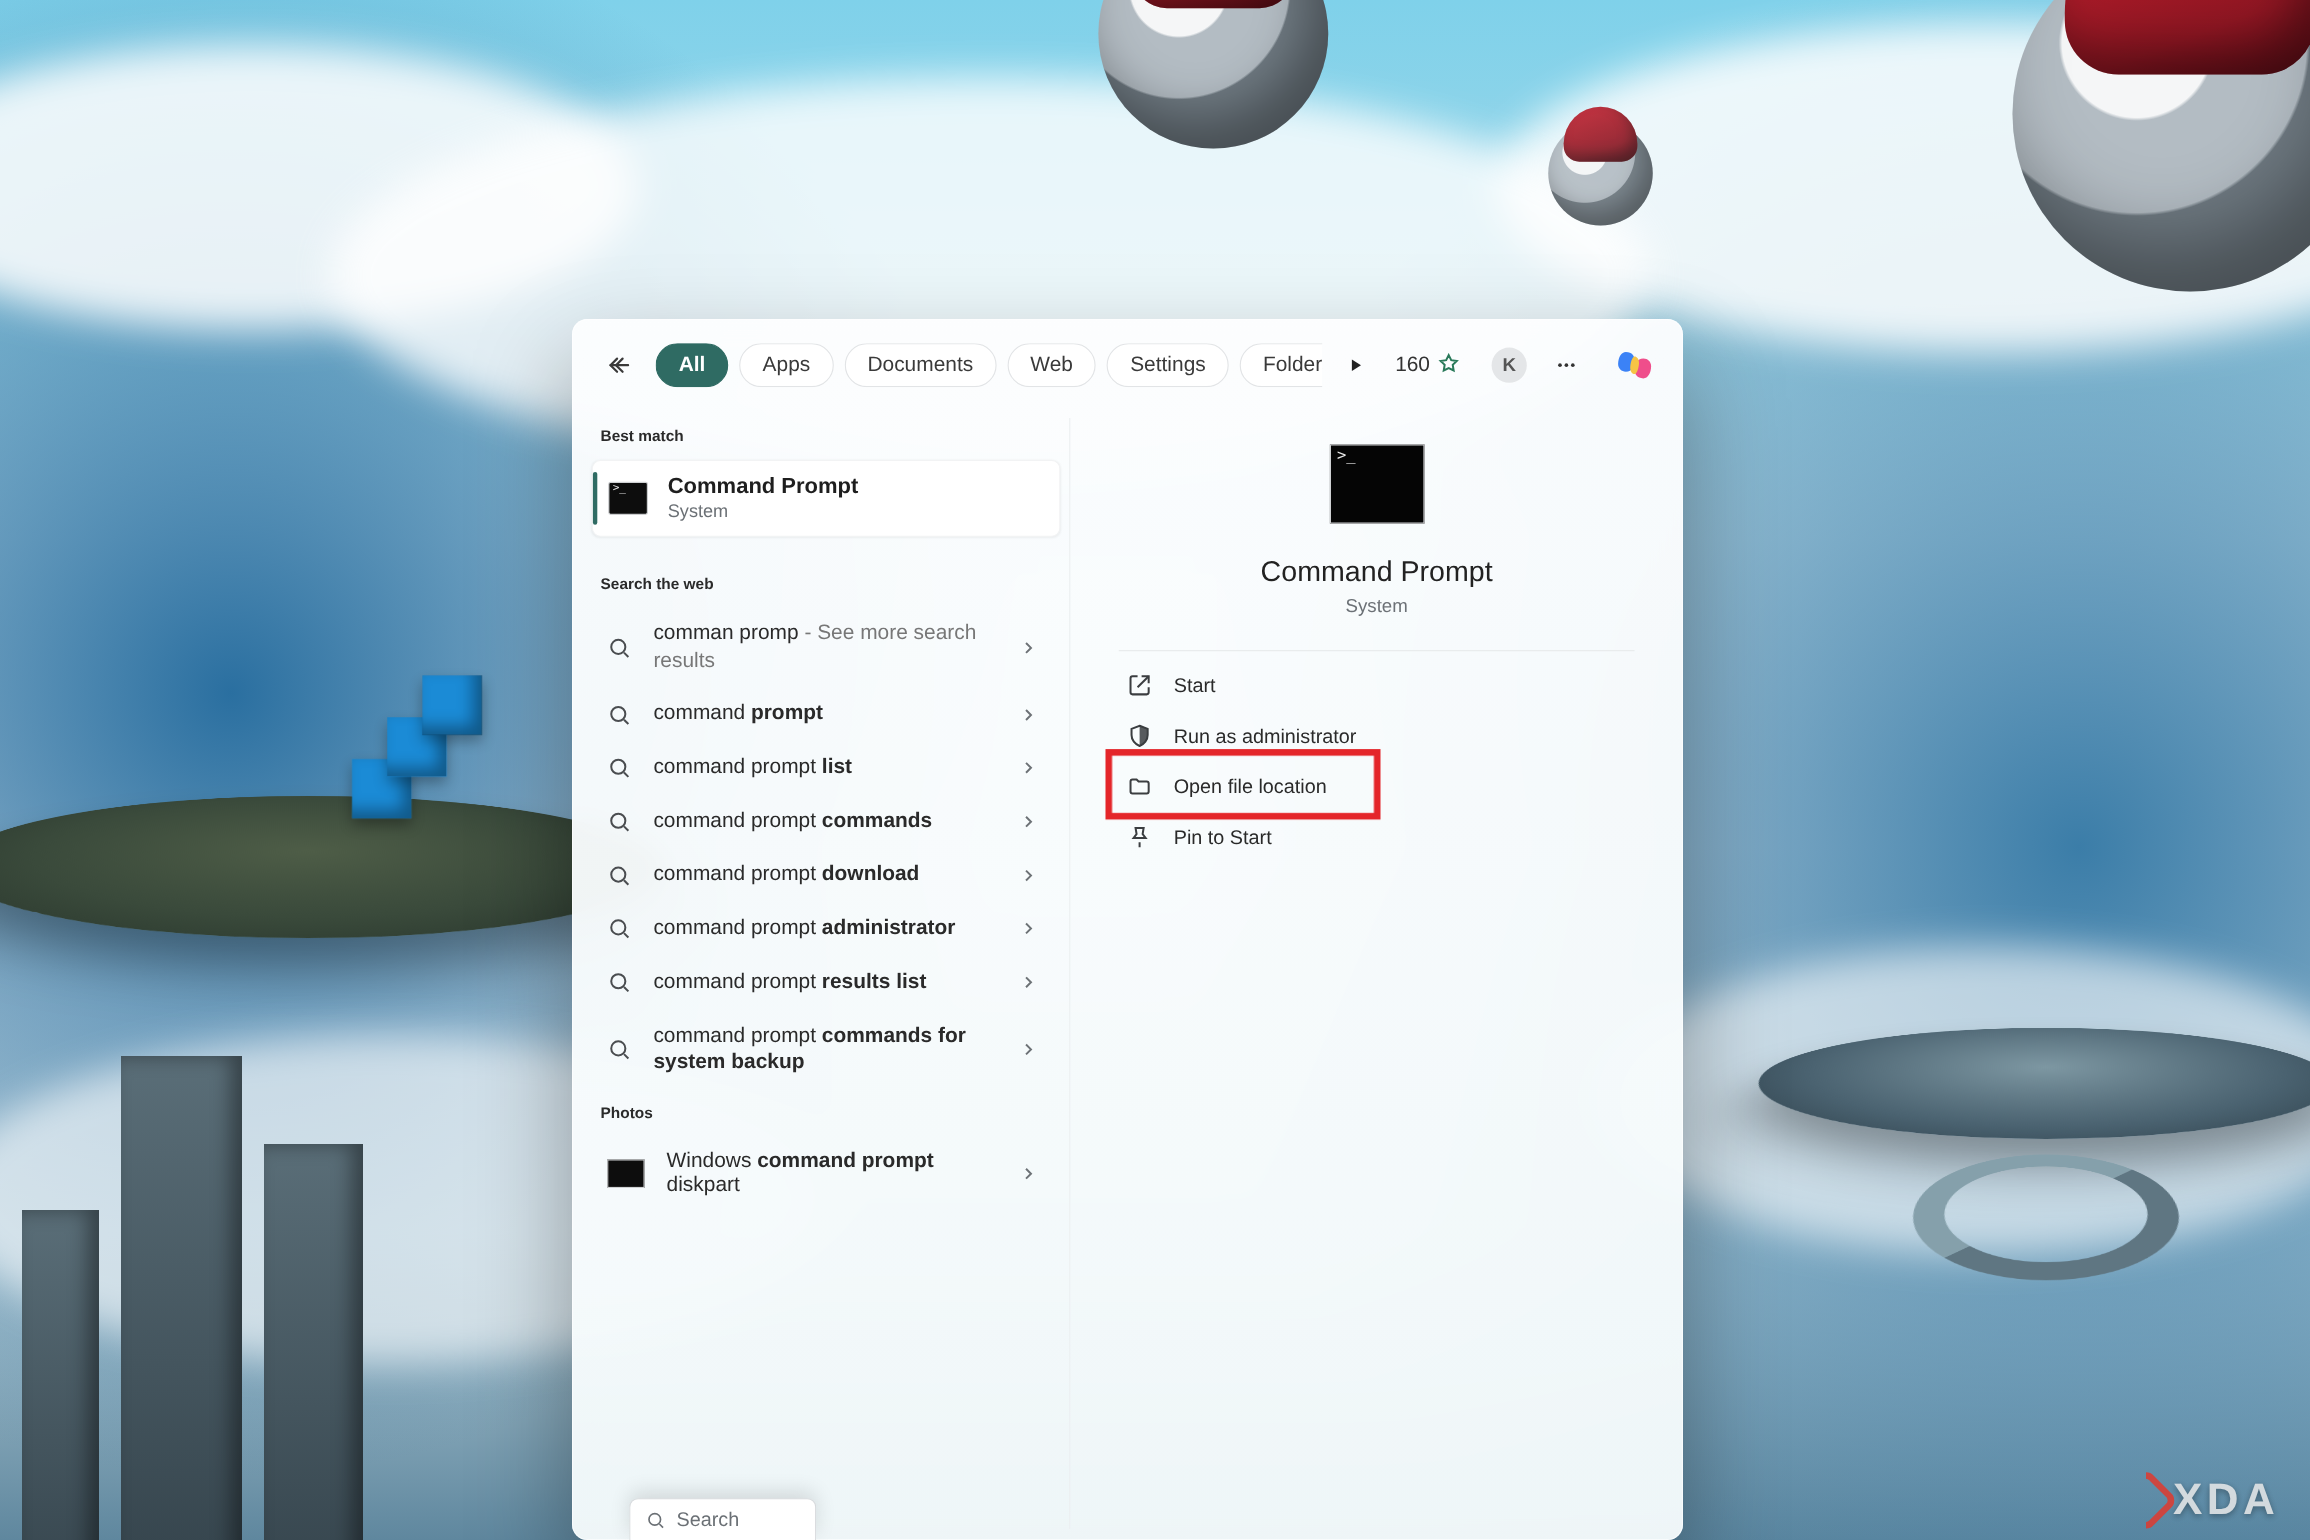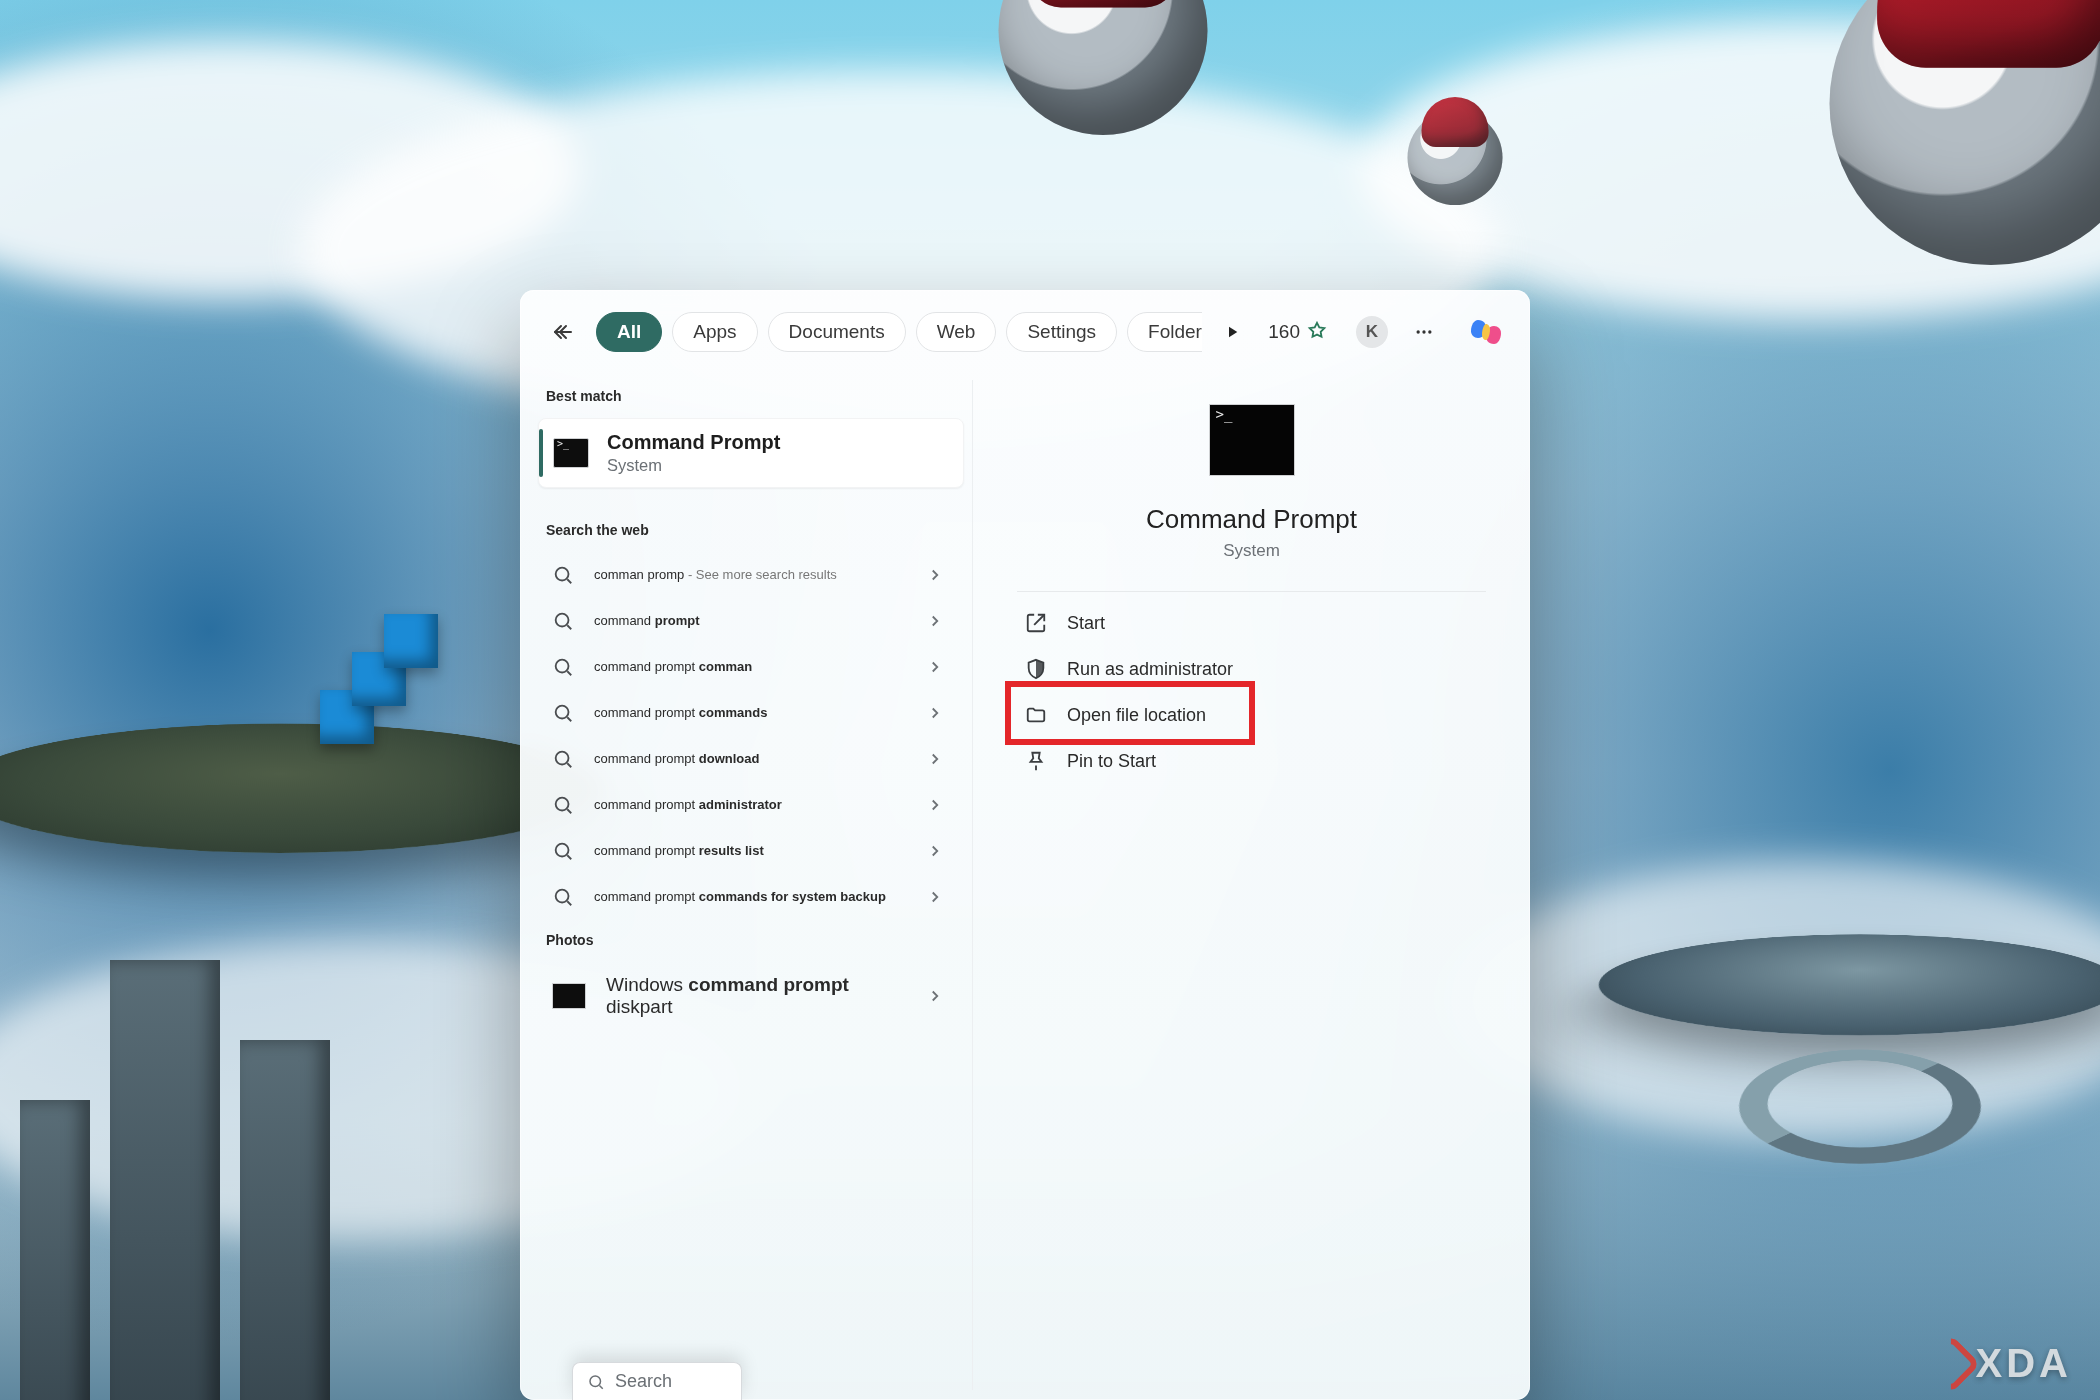--- a/index.html
+++ b/index.html
@@ -83,21 +83,21 @@
   box-shadow:0 1px 2px rgba(0,0,0,.06);margin:0 8px 22px 0;display:flex;align-items:center;gap:18px;
   padding:12px 18px 12px 14px}
 .best::before{content:"";position:absolute;left:0;top:10px;bottom:10px;width:4px;border-radius:3px;background:#2f6b63}
 .best .icon{width:36px;height:30px;background:#0d0d0d;border:1px solid #cfd1d3;border-radius:2px;position:relative}
 .best .icon::after{content:">_";position:absolute;left:3px;top:-1px;color:#e8e8e8;font-size:10px;font-family:monospace}
 .best .ttl{font-size:20px;font-weight:700;color:#1e1e1e}
 .best .sub{font-size:16.5px;color:#6b7075;margin-top:2px}
 
 .web-item,.photo-item{display:flex;align-items:center;gap:20px;padding:12px 20px 12px 14px;border-radius:6px;margin-right:8px}
 .web-item .s-icon{width:22px;height:22px;flex:none;color:#4a4d50}
-.web-item .txt{flex:1;font-size:13px;color:#2a2a2a;line-height:1.3}
+.web-item .txt{flex:1;font-size:19px;color:#2a2a2a;line-height:1.3}
 .web-item .txt .hl{font-weight:700}
 .web-item .txt .meta{color:#777;font-weight:400}
 .web-item .chev,.photo-item .chev{width:18px;height:18px;color:#6d7276}
 
 
 .big-icon{width:86px;height:72px;background:#050505;border:1px solid #cfd1d3;margin-top:8px;position:relative}
 .big-icon::after{content:">_";position:absolute;left:6px;top:2px;color:#eaeaea;font:14px/1 monospace}
 .detail-title{font-size:26px;color:#222;margin-top:28px;font-weight:500}
 .detail-sub{font-size:17px;color:#6c7176;margin-top:6px}
 .hr{height:1px;align-self:stretch;background:#e7eaec;margin:30px 0 8px}
@@ -226,21 +226,21 @@
               <div class="txt"><span>command </span><span class="hl">prompt</span><span class="meta"></span></div>
               <svg class="chev" viewBox="0 0 24 24" fill="none" stroke="currentColor" stroke-width="2.4">
                 <polyline points="9 6 15 12 9 18"></polyline>
               </svg>
             </div>
             <div class="web-item">
               <svg class="s-icon" viewBox="0 0 24 24" fill="none" stroke="currentColor" stroke-width="2">
                 <circle cx="11" cy="11" r="7"></circle>
                 <line x1="21" y1="21" x2="16.65" y2="16.65"></line>
               </svg>
-              <div class="txt"><span>command prompt </span><span class="hl">comman</span><span class="meta"></span></div>
+              <div class="txt"><span>command prompt </span><span class="hl">list</span><span class="meta"></span></div>
               <svg class="chev" viewBox="0 0 24 24" fill="none" stroke="currentColor" stroke-width="2.4">
                 <polyline points="9 6 15 12 9 18"></polyline>
               </svg>
             </div>
             <div class="web-item">
               <svg class="s-icon" viewBox="0 0 24 24" fill="none" stroke="currentColor" stroke-width="2">
                 <circle cx="11" cy="11" r="7"></circle>
                 <line x1="21" y1="21" x2="16.65" y2="16.65"></line>
               </svg>
               <div class="txt"><span>command prompt </span><span class="hl">commands</span><span class="meta"></span></div>

